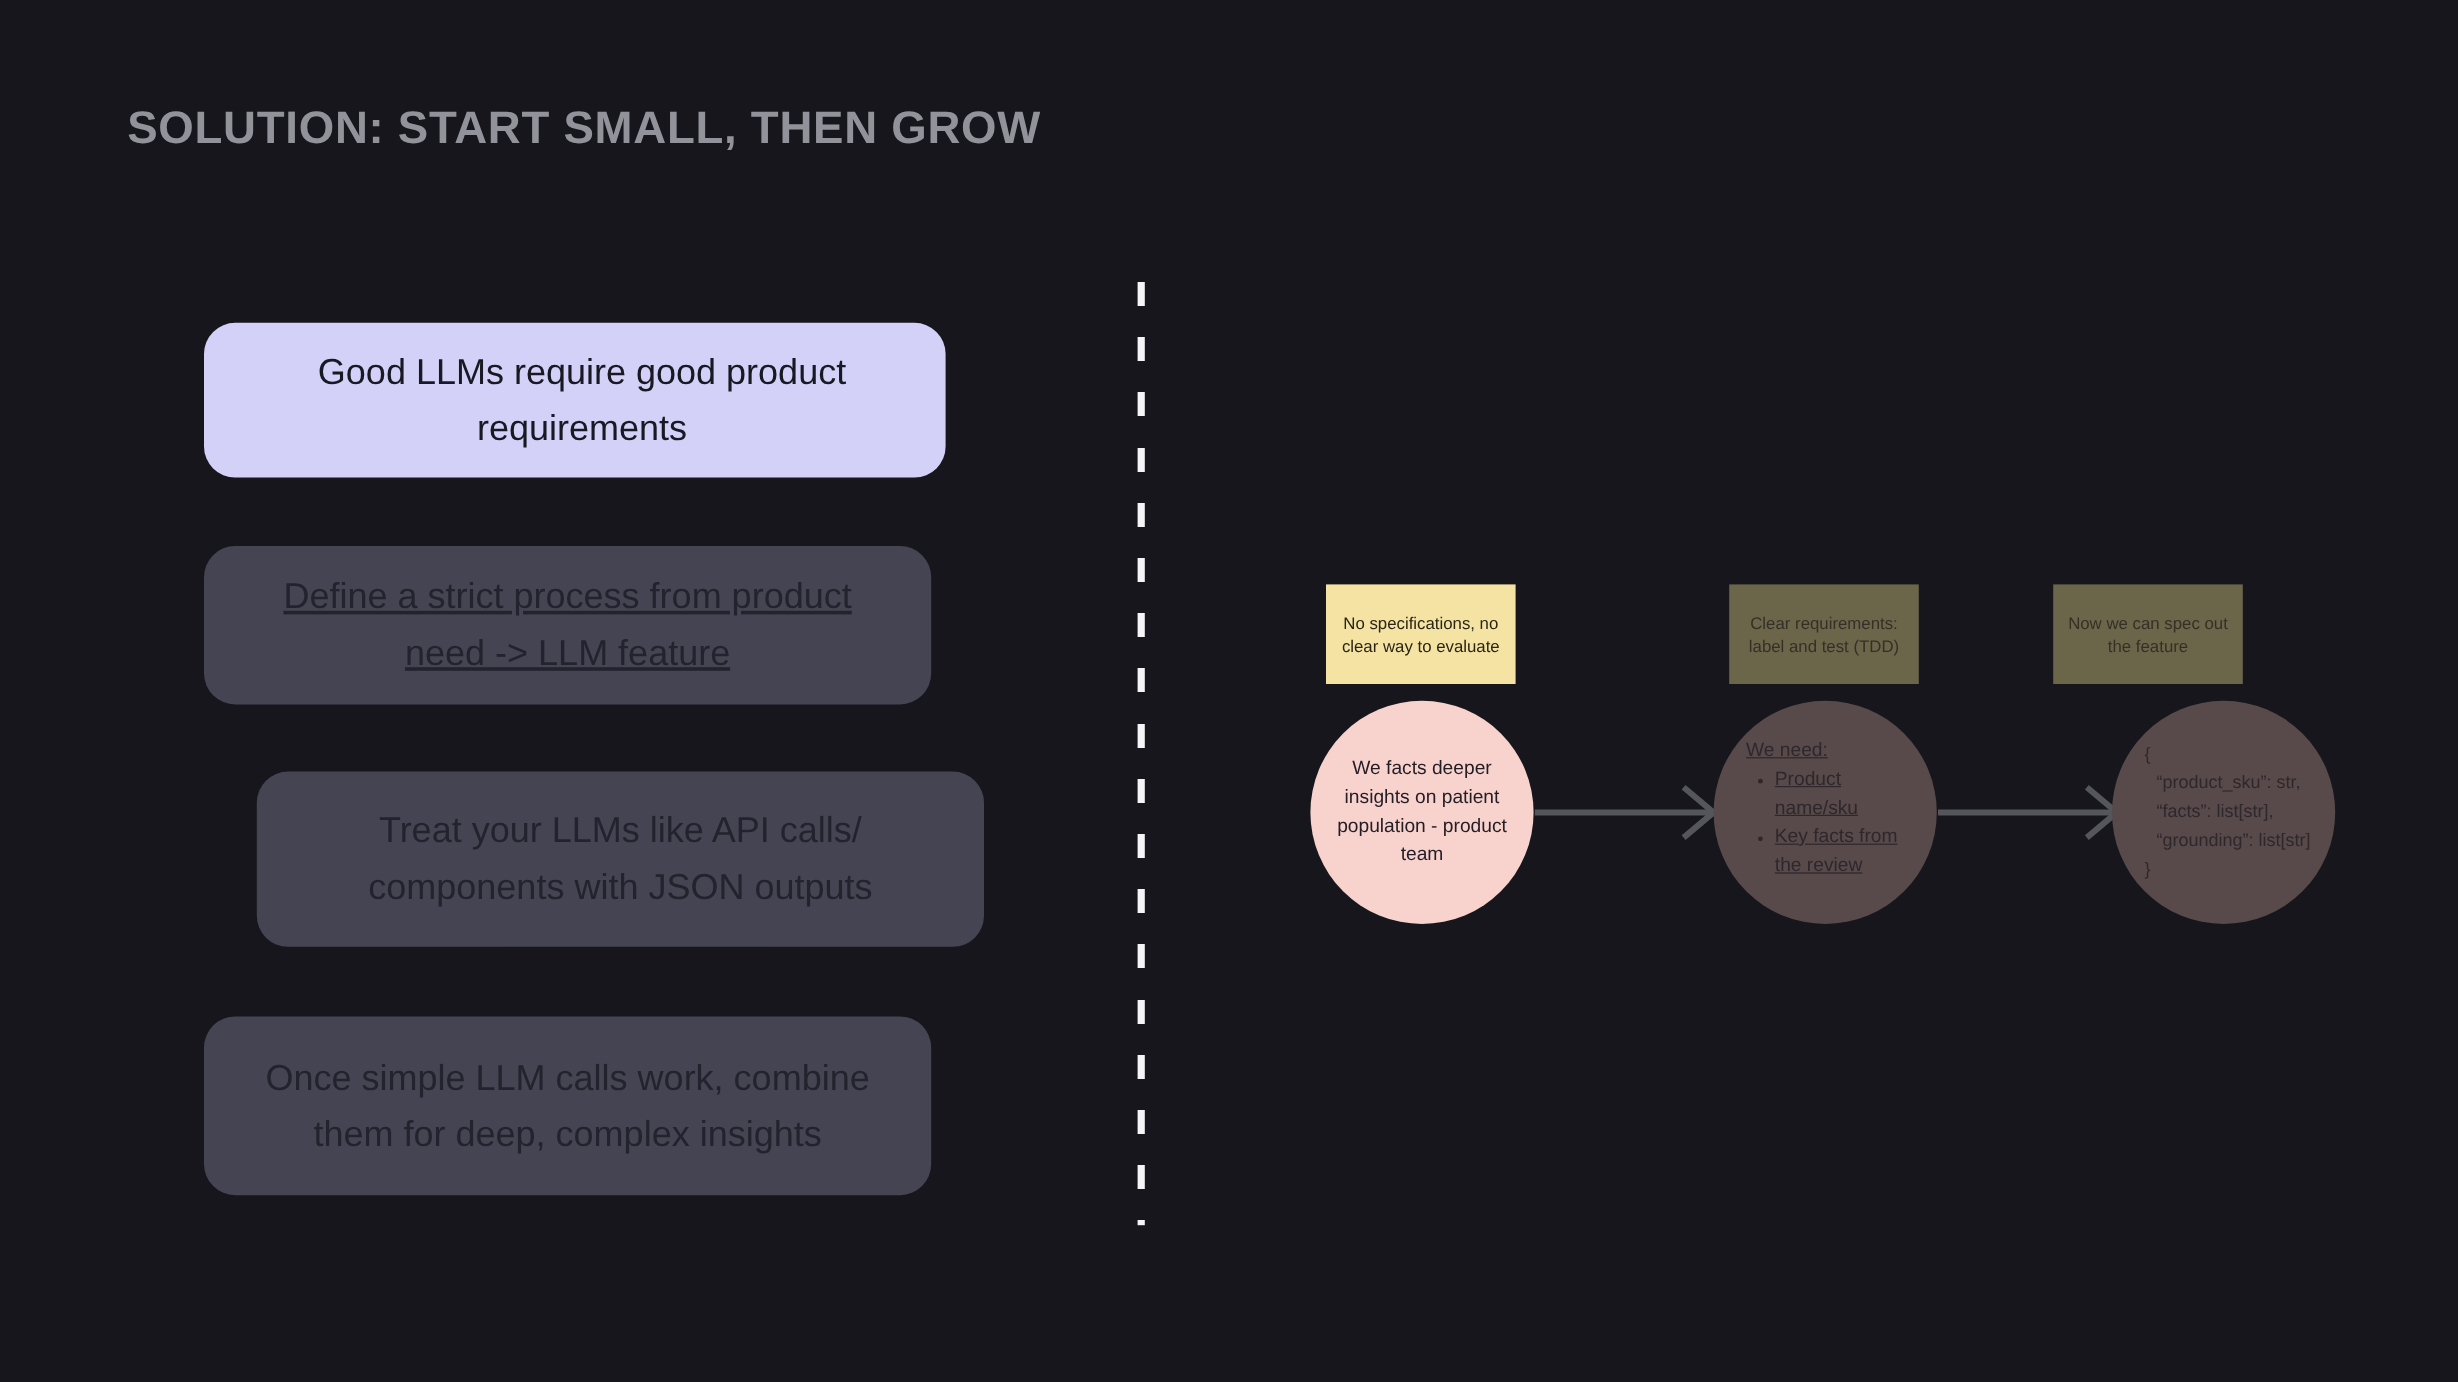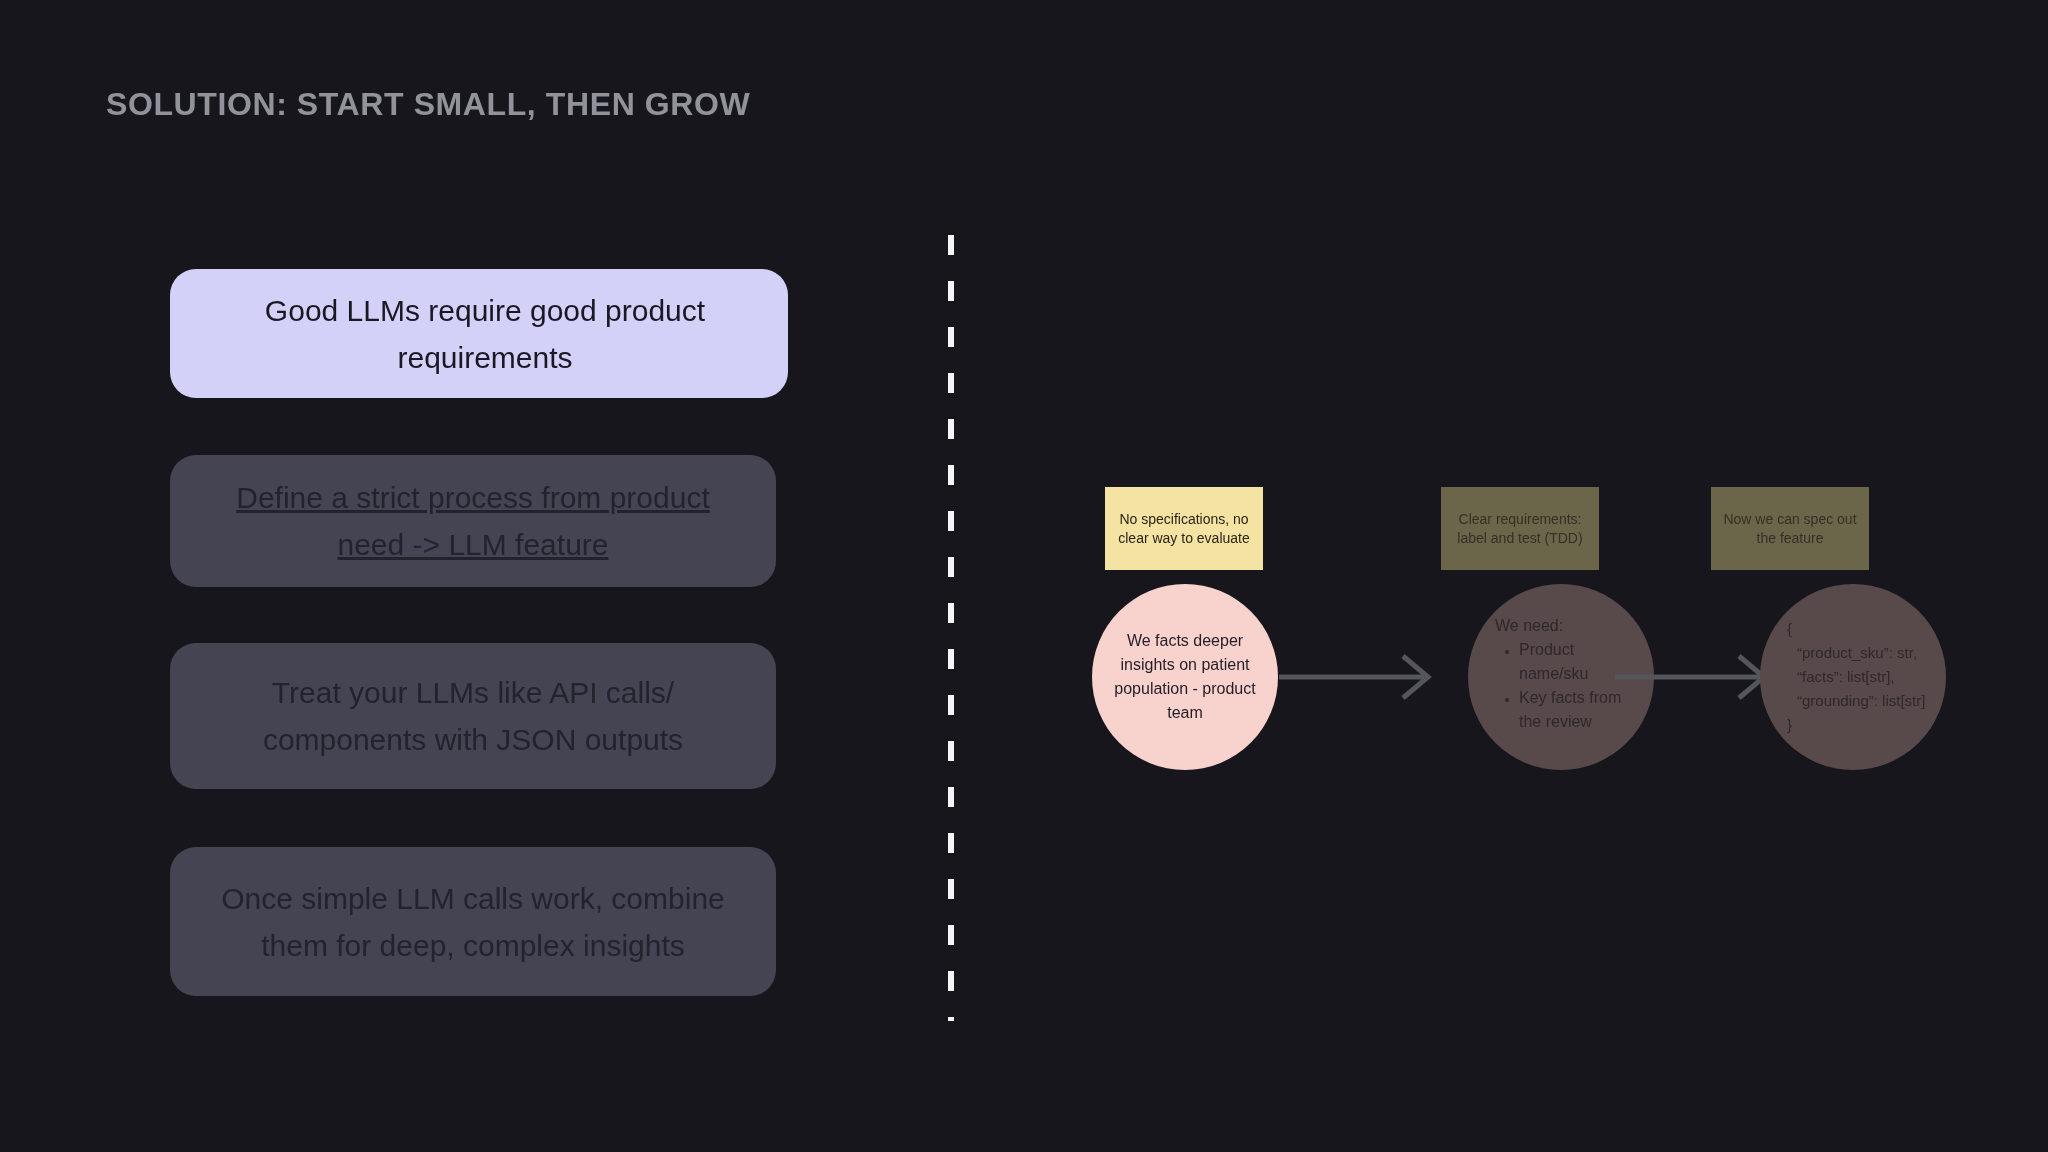--- a/index.html
+++ b/index.html
@@ -23,38 +23,38 @@
   html,body{margin:0;padding:0;}
   body{
     width:2048px;height:1152px;
     background:var(--background);
     font-family:"Liberation Sans", sans-serif;
     position:relative;overflow:hidden;
   }
   .slide{position:absolute;inset:0;}
   .slide-title{
     position:absolute;left:106px;top:86px;
-    font-size:32px;font-weight:600;letter-spacing:0.6px;
+    font-size:38px;font-weight:600;letter-spacing:0.6px;
     color:var(--title-text);
   }
   
   .card{
     position:absolute;left:170px;width:606px;
     border-radius:26px;
     display:flex;align-items:center;justify-content:center;
     background:var(--card-muted-bg);color:var(--card-muted-text);
   }
   .card .card-text{
     width:548px;text-align:center;
     font-size:30px;line-height:47px;
   }
   .card.highlight{background:var(--card-highlight-bg);color:var(--card-highlight-text);}
   .card.c1{top:269px;height:129px;padding-left:12px;}
   .card.c2{top:455px;height:132px;text-decoration:underline;}
-  .card.c3{top:643px;height:146px;}
+  .card.c3{top:643px;height:146px;margin-left:44px;}
   .card.c4{top:847px;height:149px;}
   
   .divider{
     position:absolute;left:948px;top:235px;width:6px;height:786px;
     background:repeating-linear-gradient(
       to bottom,
       var(--divider-dash) 0px, var(--divider-dash) 20px,
       transparent 20px, transparent 46px);
   }
   
@@ -70,21 +70,21 @@
   .sticky.s2{left:1441px;}
   .sticky.s3{left:1711px;}
   .bubble{
     position:absolute;top:584px;width:186px;height:186px;border-radius:50%;
     display:flex;align-items:center;justify-content:center;
     font-size:16px;line-height:24px;
   }
   .bubble.pink{background:var(--bubble-pink-bg);color:var(--bubble-pink-text);}
   .bubble.dim{background:var(--bubble-dim-bg);color:var(--bubble-dim-text);}
   .bubble.b1{left:1092px;}
-  .bubble.b2{left:1468px;}
+  .bubble.b2{left:1428px;text-decoration:underline;}
   .bubble.b3{left:1760px;}
   .bubble.b1 .bubble-text{width:150px;text-align:center;}
   .bubble.b2{align-items:flex-start;justify-content:flex-start;}
   .bubble.b2 .bubble-list{padding:30px 10px 0 27px;width:150px;}
   .bubble.b2 ul{margin:0;padding:0 0 0 24px;list-style:disc;}
   .bubble.b2 li{width:118px;}
   .bubble.b2 li::marker{font-size:12px;}
   .bubble.b3{align-items:center;justify-content:flex-start;}
   .bubble.b3 .code-block{padding-left:27px;font-size:15px;line-height:24px;}
   .bubble.b3 .code-line.indent{padding-left:10px;}

